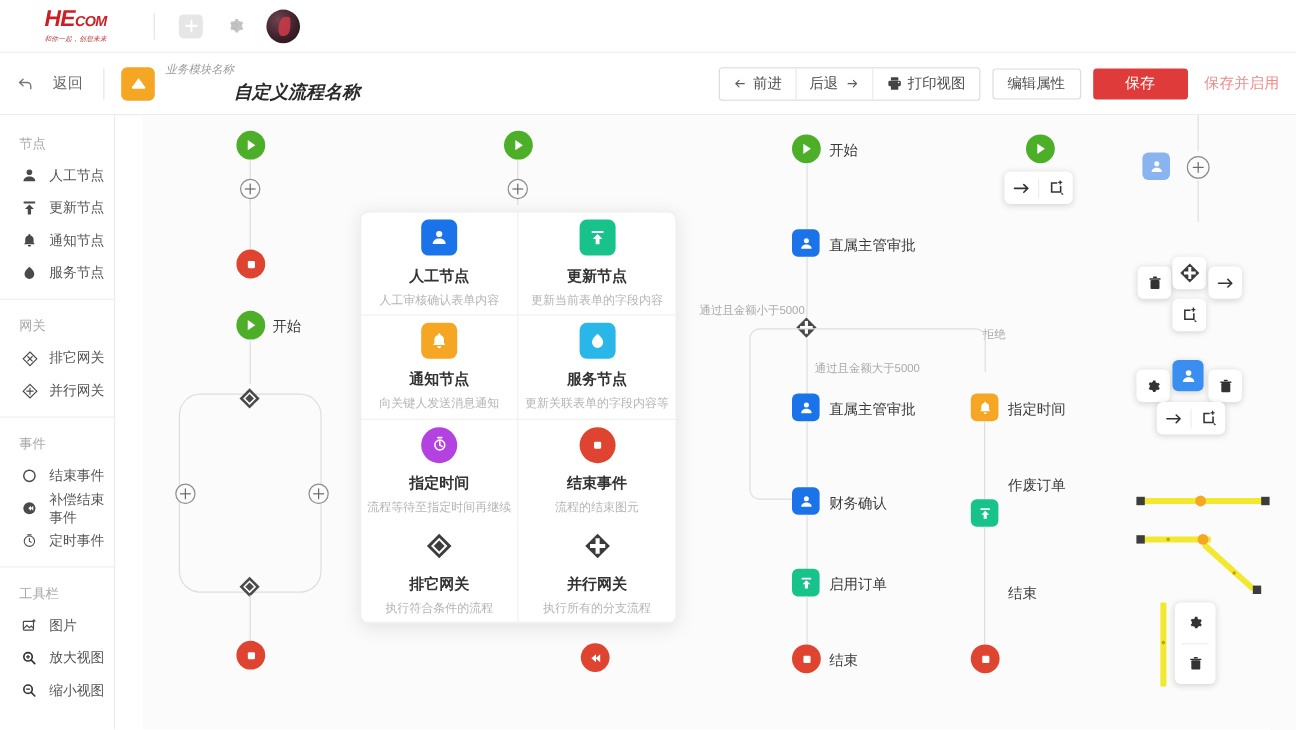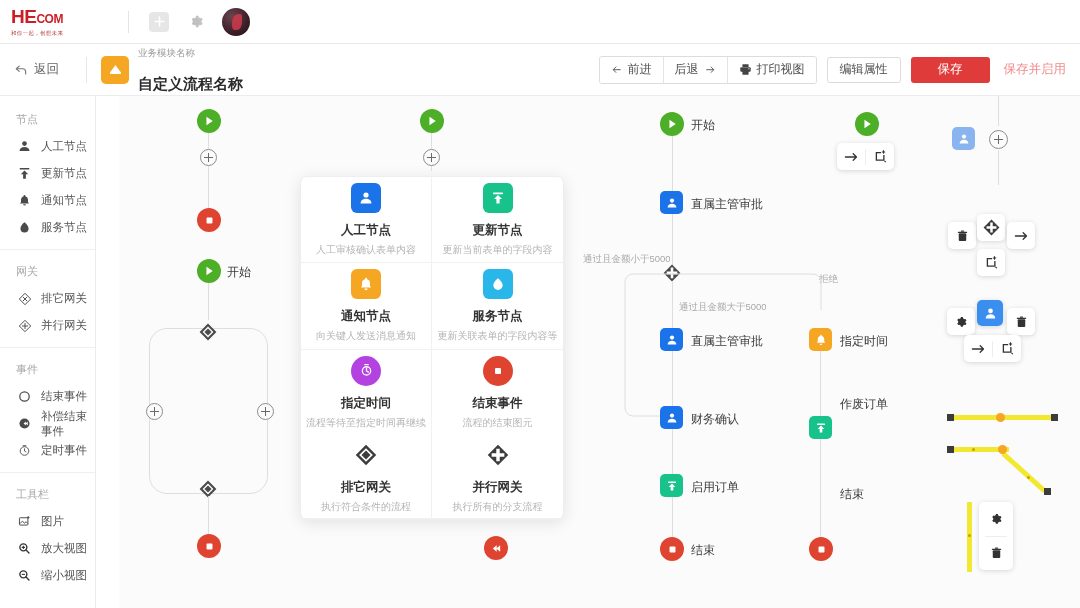--- a/index.html
+++ b/index.html
@@ -9,21 +9,21 @@
     background: #ffffff; overflow: hidden;
   }
   #app { position: relative; width: 1080px; height: 608px; background:#fff; }
 
   
   .topbar {
     position:absolute; left:0; top:0; width:1080px; height:44px;
     background:#fff; border-bottom:1px solid #e9e9e9;
     display:flex; align-items:center;
   }
-  .logo-wrap { width:120px; padding-left:11px; display:flex; flex-direction:column; justify-content:center; }
+  .logo-wrap { width:120px; padding-left:37px; display:flex; flex-direction:column; justify-content:center;font-style:italic; }
   .logo-main { font-size:19px; font-weight:bold; color:#cc1f25; letter-spacing:-0.5px; line-height:19px; font-family:"Liberation Sans",sans-serif;}
   .logo-main .sm { font-size:12px; }
   .logo-sub { font-size:5.5px; color:#b63a3a; letter-spacing:0.3px; margin-top:1px; }
   .topbar-divider { width:1px; height:22px; background:#e4e4e4; margin:0 20px 0 8px;}
   .search-box { flex:1; }
   .search-input {
     border:none; outline:none; background:transparent;
     font-size:12.5px; color:#333; width:300px;
     font-family:"Liberation Sans",sans-serif;
   }
@@ -45,29 +45,29 @@
     background:#d03a4a; border-radius:60% 20% 50% 30%; opacity:.85;
   }
 
   
   .subheader {
     position:absolute; left:0; top:44px; width:1080px; height:52px;
     background:#fff; border-bottom:1px solid #ececec;
     display:flex; align-items:center;
   }
   .back-btn {
-    display:flex; align-items:center; gap:6px; padding-left:14px; width:72px;
+    display:flex; align-items:center; gap:16px; padding-left:14px; width:72px;
     color:#666; font-size:12.5px; cursor:pointer;
   }
   .sub-divider { width:1px; height:26px; background:#e6e6e6; margin:0 14px; }
   .mod-icon {
     width:28px; height:28px; border-radius:5px; background:#f5a623;
     display:flex; align-items:center; justify-content:center; margin-right:9px;
   }
-  .mod-text { display:flex; flex-direction:column; justify-content:center; }
+  .mod-text { display:flex; flex-direction:row; justify-content:center;font-style:italic; }
   .mod-sub { font-size:9.5px; color:#9a9a9a; line-height:12px; }
   .mod-title { font-size:15px; color:#2b2b2b; font-weight:bold; line-height:18px; margin-top:16px;text-align:center;}
   .actions { margin-left:auto; display:flex; align-items:center; padding-right:14px; gap:0; }
   .btn-group {
     display:flex; border:1px solid #dcdcdc; border-radius:3px; overflow:hidden; background:#fff;
   }
   .btn-group .gbtn {
     display:flex; align-items:center; gap:5px;
     padding:0 11px; height:26px; font-size:12px; color:#4d4d4d;
     border-right:1px solid #e4e4e4; cursor:pointer; background:#fff; white-space:nowrap;

